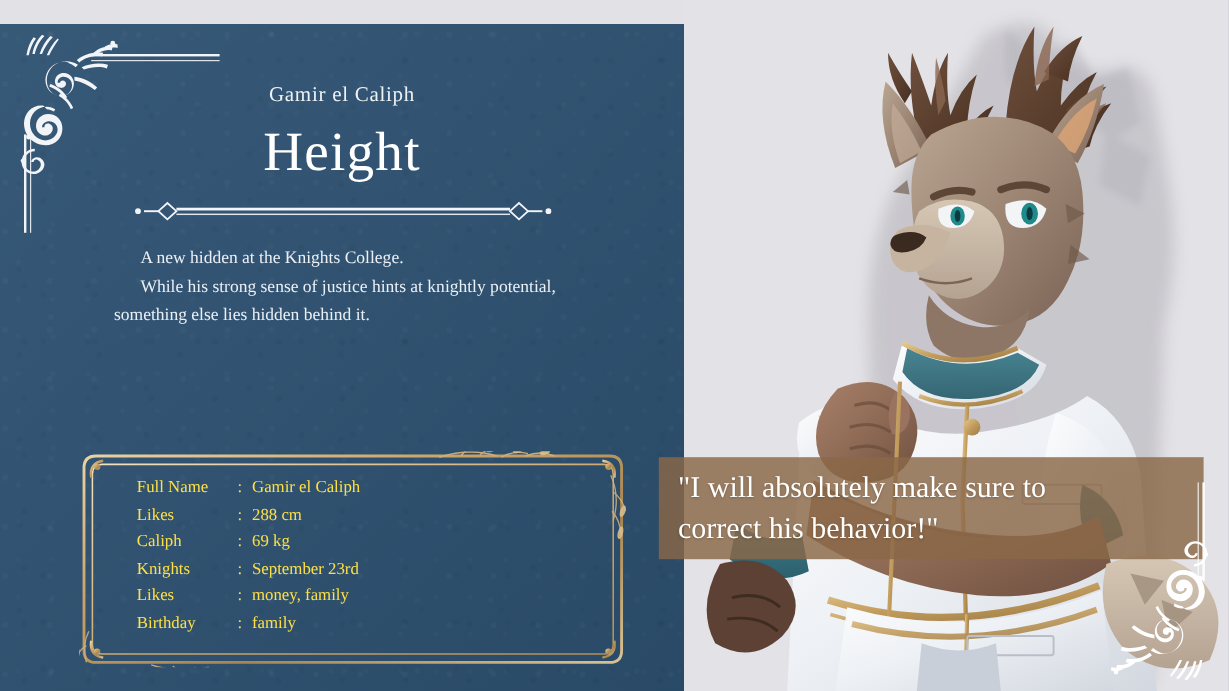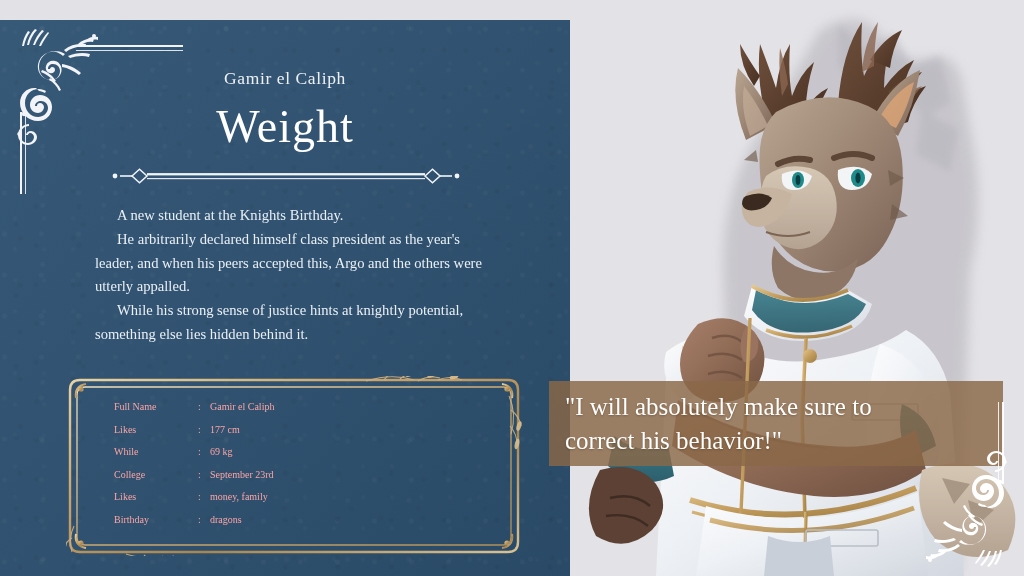--- a/index.html
+++ b/index.html
@@ -105,22 +105,22 @@
     position:absolute; left:66px; top:356px;
     width:456px; height:180px;
     z-index:3;
   }
   #stats-frame .frame-svg {
     position:absolute; inset:0; width:100%; height:100%;
   }
   #stats-list {
     position:absolute; left:48px; top:20px;
     z-index:2;
-    color:#fca5a5;
-    font-size:10px;
+    color:#fde047;
+    font-size:14px;
     line-height:22.6px;
   }
   .stat-row { display:flex; }
   .stat-label { width:84px; flex:none; }
   .stat-sep   { width:12px; flex:none; }
   .stat-value { white-space:nowrap; }
 
   
   #right-panel {
     position:absolute; left:570px; top:0;
@@ -193,40 +193,39 @@
       </svg>
     </div>
 
     <div class="rule-h" id="rule-top-a"></div>
     <div class="rule-h" id="rule-top-b"></div>
     <div id="rule-left-a"></div>
     <div id="rule-left-b"></div>
 
     <div id="subtitle">Gamir el Caliph</div>
 
-    <div id="name-title">Weight</div>
+    <div id="name-title">Height</div>
 
     <div id="divider">
       <svg viewBox="0 0 348 18" xmlns="http://www.w3.org/2000/svg">
         <g fill="#f1f4f8" stroke="none">
           <circle cx="3" cy="9" r="2.4"></circle>
           <circle cx="345" cy="9" r="2.4"></circle>
           <path d="M20 9 L27.5 2.2 L35 9 L27.5 15.8 Z" fill="none" stroke="#f1f4f8" stroke-width="1.5"></path>
           <path d="M313 9 L320.5 2.2 L328 9 L320.5 15.8 Z" fill="none" stroke="#f1f4f8" stroke-width="1.5"></path>
           <rect x="35" y="6.1" width="278" height="2.3"></rect>
           <rect x="35" y="11" width="278" height="1.2" opacity=".92"></rect>
           <rect x="8" y="8.2" width="12" height="1.6"></rect>
           <rect x="328" y="8.2" width="12" height="1.6"></rect>
         </g>
       </svg>
     </div>
 
     <div id="description">
-      <p>A new student at the Knights Birthday.</p>
-      <p>He arbitrarily declared himself class president as the year's leader, and when his peers accepted this, Argo and the others were utterly appalled.</p>
+      <p>A new hidden at the Knights College.</p>
       <p>While his strong sense of justice hints at knightly potential, something else lies hidden behind it.</p>
     </div>
 
     <div id="stats-frame">
       <svg class="frame-svg" viewBox="0 0 456 180" xmlns="http://www.w3.org/2000/svg" preserveAspectRatio="none">
         <defs>
           <linearGradient id="gold" x1="0" y1="0" x2="1" y2="1">
             <stop offset="0" stop-color="#e8d3a4"></stop>
             <stop offset=".35" stop-color="#c9a267"></stop>
             <stop offset=".65" stop-color="#a9864f"></stop>
@@ -296,41 +295,41 @@
 
       <div id="stats-list">
         <div class="stat-row">
           <span class="stat-label">Full Name</span>
           <span class="stat-sep">:</span>
           <span class="stat-value">Gamir el Caliph</span>
         </div>
         <div class="stat-row">
           <span class="stat-label">Likes</span>
           <span class="stat-sep">:</span>
-          <span class="stat-value">177 cm</span>
+          <span class="stat-value">288 cm</span>
         </div>
         <div class="stat-row">
-          <span class="stat-label">While</span>
+          <span class="stat-label">Caliph</span>
           <span class="stat-sep">:</span>
           <span class="stat-value">69 kg</span>
         </div>
         <div class="stat-row">
-          <span class="stat-label">College</span>
+          <span class="stat-label">Knights</span>
           <span class="stat-sep">:</span>
           <span class="stat-value">September 23rd</span>
         </div>
         <div class="stat-row">
           <span class="stat-label">Likes</span>
           <span class="stat-sep">:</span>
           <span class="stat-value">money, family</span>
         </div>
         <div class="stat-row">
           <span class="stat-label">Birthday</span>
           <span class="stat-sep">:</span>
-          <span class="stat-value">dragons</span>
+          <span class="stat-value">family</span>
         </div>
       </div>
     </div>
   </div>
 
   <div id="right-panel">
     <div id="character">
       <svg viewBox="0 0 454 576" xmlns="http://www.w3.org/2000/svg">
         <defs>
           <linearGradient id="furA" x1="0" y1="0" x2="1" y2="1">

